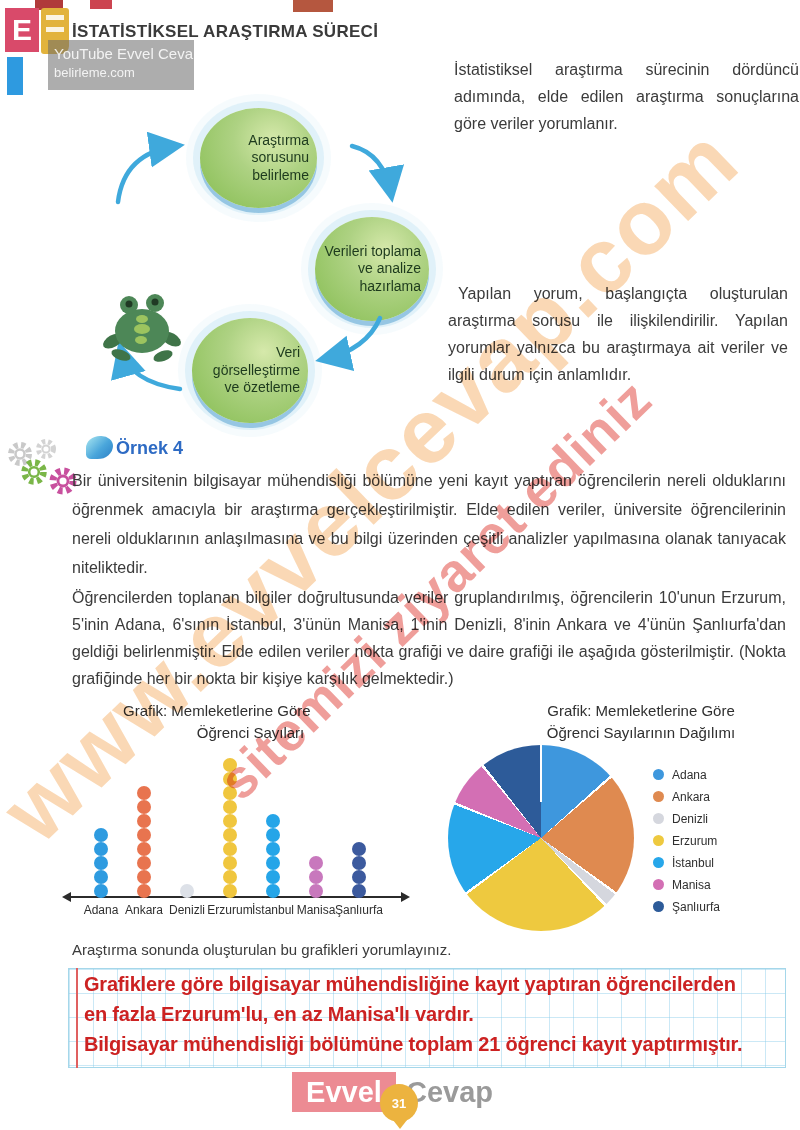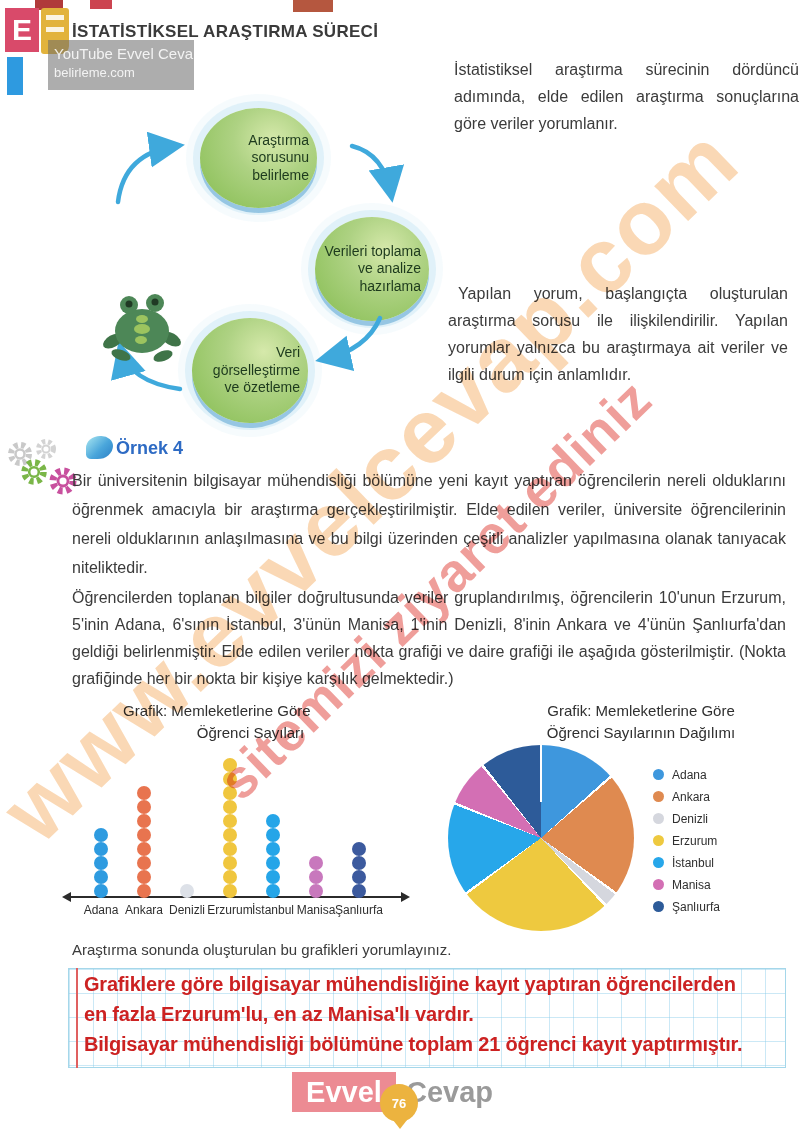--- a/index.html
+++ b/index.html
@@ -274,18 +274,18 @@
   <div class="abs prompt">Araştırma sonunda oluşturulan bu grafikleri yorumlayınız.</div>
   <div class="abs grid-box"></div>
   <div class="abs red-margin"></div>
   <div class="ans-line" style="top:1003px;">en fazla Erzurum'lu, en az Manisa'lı vardır.</div>
   <div class="ans-line" style="top:973px;">Grafiklere göre bilgisayar mühendisliğine kayıt yaptıran öğrencilerden</div>
   <div class="ans-line" style="top:1033px;">Bilgisayar mühendisliği bölümüne toplam 21 öğrenci kayıt yaptırmıştır.</div>
 
   <div class="abs f-box">Evvel</div>
   <div class="abs f-cevap">Cevap</div>
   <div class="abs f-tail"></div>
-  <div class="abs f-circle">76</div>
+  <div class="abs f-circle">31</div>
 
   <div class="wm-diag wm-big">www.evvelcevap.com</div>
   <div class="wm-diag wm-small">sitemizi ziyaret ediniz</div>
 
 </div>
 
 </body></html>

